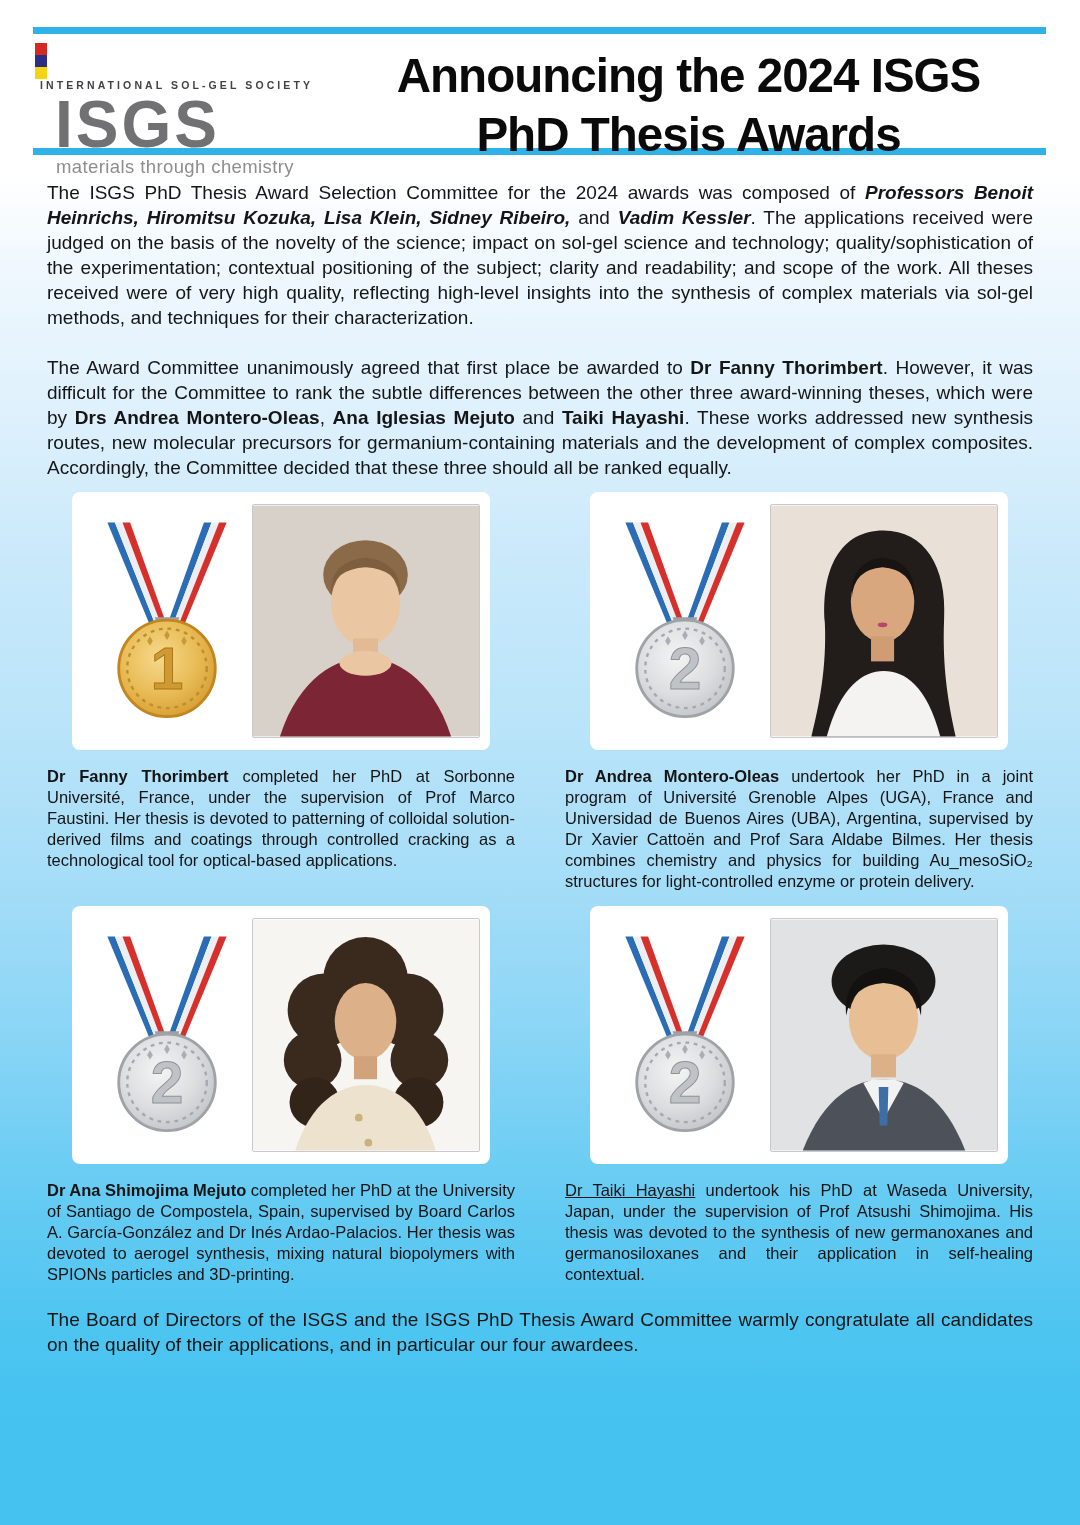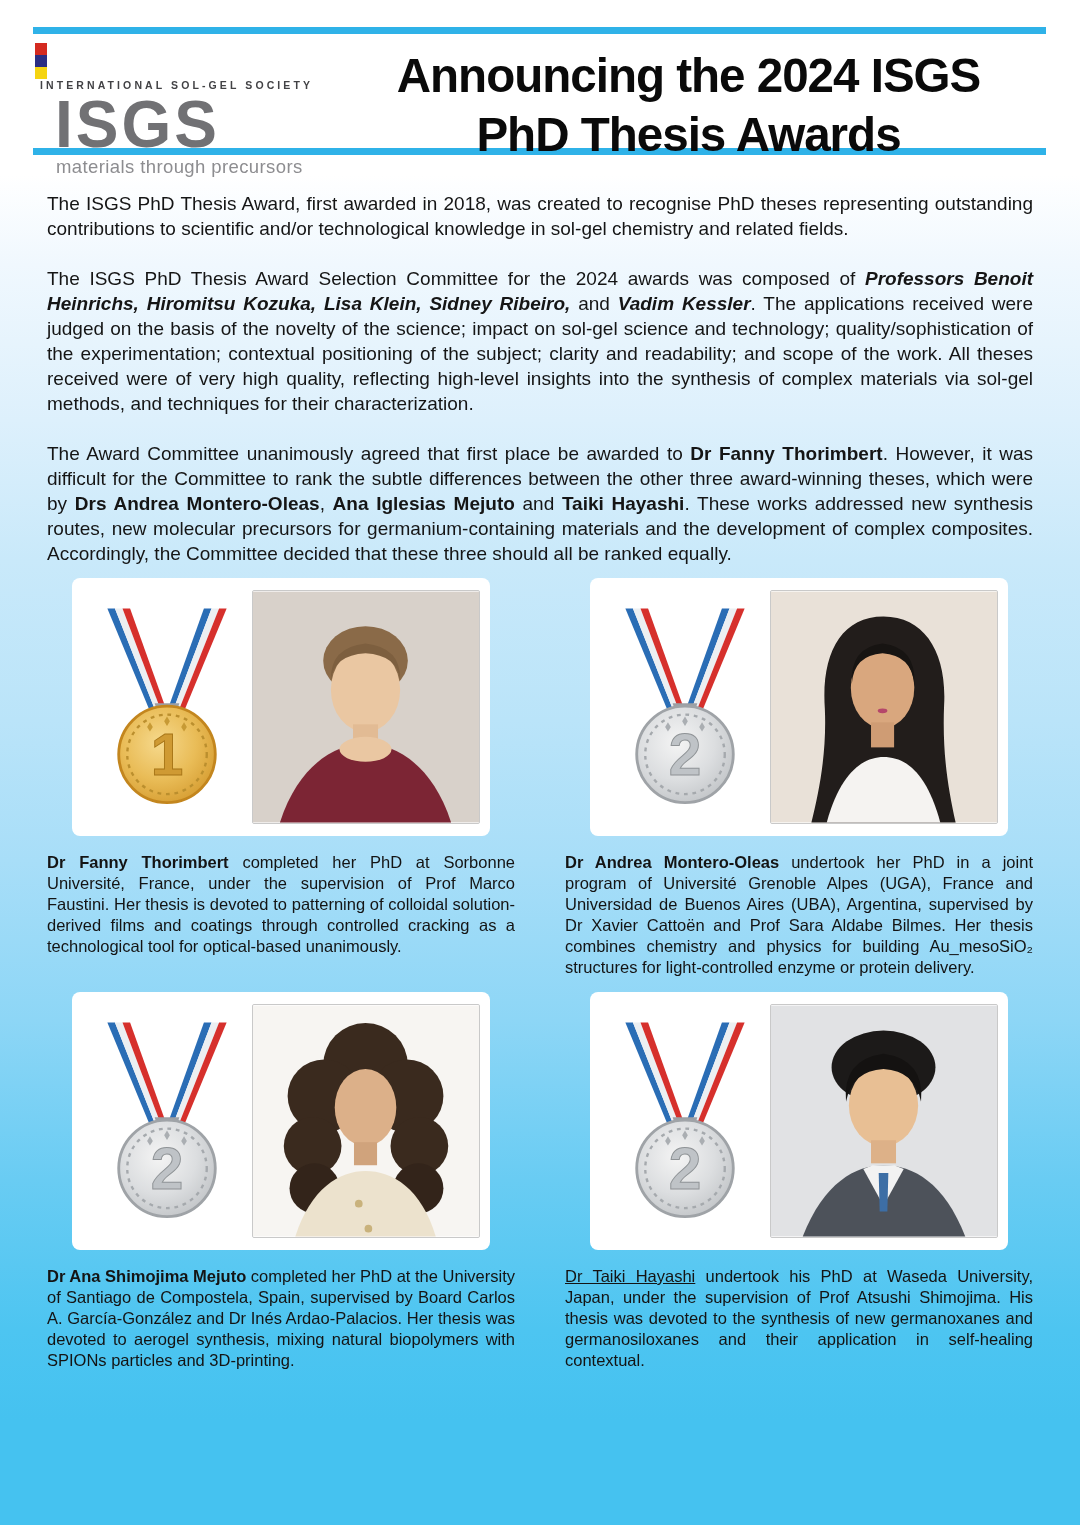--- a/index.html
+++ b/index.html
@@ -97,31 +97,30 @@
 
   <header class="header">
     <div class="logo">
       <div class="logo-top">
         <span class="sq red"></span>
         <span class="sq navy"></span>
         <span class="sq yellow"></span>
         <span class="society">INTERNATIONAL SOL-GEL SOCIETY</span>
       </div>
       <div class="logo-isgs">ISGS</div>
-      <div class="logo-tagline">materials through precursors</div>
+      <div class="logo-tagline">materials through chemistry</div>
     </div>
     <div class="title">
       <div>Announcing the 2024 ISGS</div>
       <div>PhD Thesis Awards</div>
     </div>
   </header>
 
   <main class="main">
 
-    <p class="body-text first">The ISGS PhD Thesis Award, first awarded in 2018, was created to recognise PhD theses representing outstanding contributions to scientific and/or technological knowledge in sol-gel chemistry and related fields.</p>
 
     <p class="body-text"><span>The ISGS PhD Thesis Award Selection Committee for the 2024 awards was composed of </span><span class="bi">Professors Benoit Heinrichs, Hiromitsu Kozuka, Lisa Klein, Sidney Ribeiro,</span><span> and </span><span class="bi">Vadim Kessler</span><span>. The applications received were judged on the basis of the novelty of the science; impact on sol-gel science and technology; quality/sophistication of the experimentation; contextual positioning of the subject; clarity and readability; and scope of the work. All theses received were of very high quality, reflecting high-level insights into the synthesis of complex materials via sol-gel methods, and techniques for their characterization.</span></p>
 
     <p class="body-text"><span>The Award Committee unanimously agreed that first place be awarded to </span><span class="b">Dr Fanny Thorimbert</span><span>. However, it was difficult for the Committee to rank the subtle differences between the other three award-winning theses, which were by </span><span class="b">Drs Andrea Montero-Oleas</span><span>, </span><span class="b">Ana Iglesias Mejuto</span><span> and </span><span class="b">Taiki Hayashi</span><span>. These works addressed new synthesis routes, new molecular precursors for germanium-containing materials and the development of complex composites. Accordingly, the Committee decided that these three should all be ranked equally.</span></p>
 
     <div class="cards">
 
       <section class="cell">
         <div class="card">
           <svg class="medal-svg gold" viewBox="0 0 150 212">
@@ -142,21 +141,21 @@
           <svg class="avatar" viewBox="0 0 235 240">
             <rect width="235" height="240" fill="#d8d1ca"></rect>
             <ellipse cx="117" cy="72" rx="44" ry="36" fill="#8a6a48"></ellipse>
             <ellipse cx="117" cy="102" rx="36" ry="44" fill="#eac7a2"></ellipse>
             <path d="M81,92 Q80,58 117,54 Q154,58 153,92 Q150,66 117,64 Q84,66 81,92 Z" fill="#7d5f3f"></path>
             <rect x="104" y="138" width="26" height="26" fill="#e2bb94"></rect>
             <path d="M28,240 C48,178 88,158 117,158 C146,158 186,178 206,240 Z" fill="#7c2534"></path>
             <ellipse cx="117" cy="164" rx="27" ry="13" fill="#eac7a2"></ellipse>
           </svg>
         </div>
-        <p class="bio"><span class="bio-name">Dr Fanny Thorimbert</span><span> completed her PhD at Sorbonne Université, France, under the supervision of Prof Marco Faustini. Her thesis is devoted to patterning of colloidal solution-derived films and coatings through controlled cracking as a technological tool for optical-based unanimously.</span></p>
+        <p class="bio"><span class="bio-name">Dr Fanny Thorimbert</span><span> completed her PhD at Sorbonne Université, France, under the supervision of Prof Marco Faustini. Her thesis is devoted to patterning of colloidal solution-derived films and coatings through controlled cracking as a technological tool for optical-based applications.</span></p>
       </section>
 
       <section class="cell">
         <div class="card">
           <svg class="medal-svg silver" viewBox="0 0 150 212">
             <polygon class="strap-b" points="12,2 20,2 62,108 56,108"></polygon>
             <polygon class="strap-w" points="20,2 28,2 68,108 62,108"></polygon>
             <polygon class="strap-r" points="28,2 36,2 74,108 68,108"></polygon>
             <polygon class="strap-b" points="114,2 122,2 82,108 76,108"></polygon>
             <polygon class="strap-w" points="122,2 130,2 88,108 82,108"></polygon>
@@ -244,15 +243,16 @@
             <path d="M33,240 C55,184 88,166 117,166 C148,166 180,184 202,240 Z" fill="#4d525a"></path>
             <path d="M96,170 L117,208 L138,170 L128,166 L106,166 Z" fill="#f2f2f2"></path>
             <polygon points="112,174 122,174 121,214 113,214" fill="#3d6ea5"></polygon>
           </svg>
         </div>
         <p class="bio"><span class="bio-name plain">Dr Taiki Hayashi</span><span> undertook his PhD at Waseda University, Japan, under the supervision of Prof Atsushi Shimojima. His thesis was devoted to the synthesis of new germanoxanes and germanosiloxanes and their application in self-healing contextual.</span></p>
       </section>
 
     </div>
 
+    <p class="body-text closing">The Board of Directors of the ISGS and the ISGS PhD Thesis Award Committee warmly congratulate all candidates on the quality of their applications, and in particular our four awardees.</p>
 
   </main>
 </div>
 
 </body></html>

